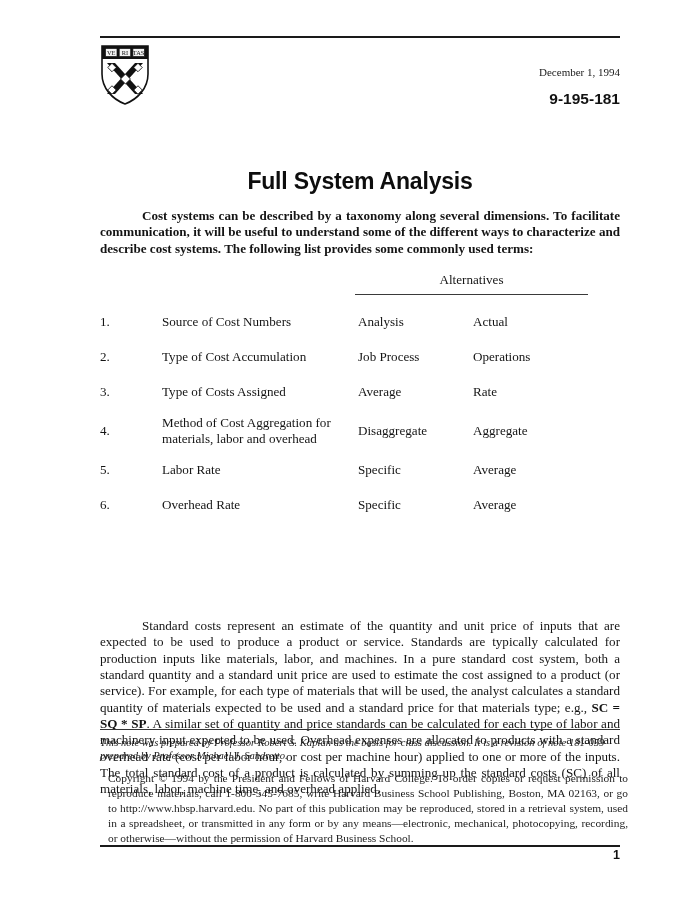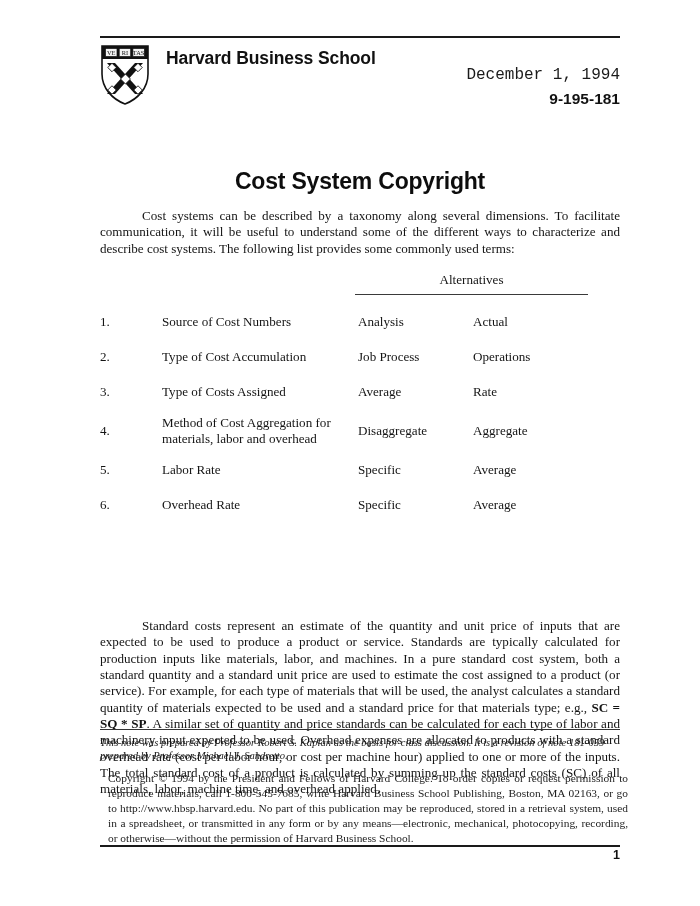--- a/index.html
+++ b/index.html
@@ -69,22 +69,22 @@
     font-size: 15.5px;
     color: #111111;
     text-align: right;
     white-space: nowrap;
     margin-top: 44px;
   }
   .doc-date {
     position: absolute;
     right: 0px;
     top: 24px;
-    font-family: Liberation Mono, monospace;
-    font-size: 16px;
+    font-family: Liberation Serif, serif;
+    font-size: 11px;
     color: #1a1a1a;
     text-align: right;
     white-space: nowrap;
     margin-left: 41px;
   }
 
   
   .doc-title {
     position: absolute;
     left: 100px;
@@ -109,20 +109,21 @@
   p.body {
     margin: 0 0 10px 0;
     font-size: 13.1px;
     line-height: 16.3px;
     text-align: justify;
     color: #141414;
     hyphens: none;
   }
   p.body.indent {
     text-indent: 42px;
+    font-weight: bold;
   }
 
   
   .alt-block {
     position: absolute;
     left: 100px;
     top: 272px;
     width: 520px;
   }
   .alt-head {
@@ -296,28 +297,27 @@
         <g fill="#ffffff" stroke="#111111" stroke-width="0.8">
           <rect x="9" y="20.5" width="6" height="6" transform="rotate(45 12 23.5)"></rect>
           <rect x="35" y="20.5" width="6" height="6" transform="rotate(45 38 23.5)"></rect>
           <rect x="9" y="43" width="6" height="6" transform="rotate(45 12 46)"></rect>
           <rect x="35" y="43" width="6" height="6" transform="rotate(45 38 46)"></rect>
           <rect x="22" y="31.5" width="7" height="7" transform="rotate(45 25.5 35)"></rect>
         </g>
       </svg>
     </div>
 
-    <div class="school-name">Harvard Business School</div>
 
     <div class="doc-number">9-195-181</div>
 
     <div class="doc-date">December 1, 1994</div>
   </div>
 
-  <div class="doc-title">Cost System Copyright</div>
+  <div class="doc-title">Full System Analysis</div>
 
   <div class="content">
     <p class="body indent">Cost systems can be described by a taxonomy along several dimensions. To facilitate communication, it will be useful to understand some of the different ways to characterize and describe cost systems. The following list provides some commonly used terms:</p>
   </div>
 
   <div class="alt-block">
 
     <div class="alt-head">Alternatives</div>
     <div class="alt-rule"></div>
 

